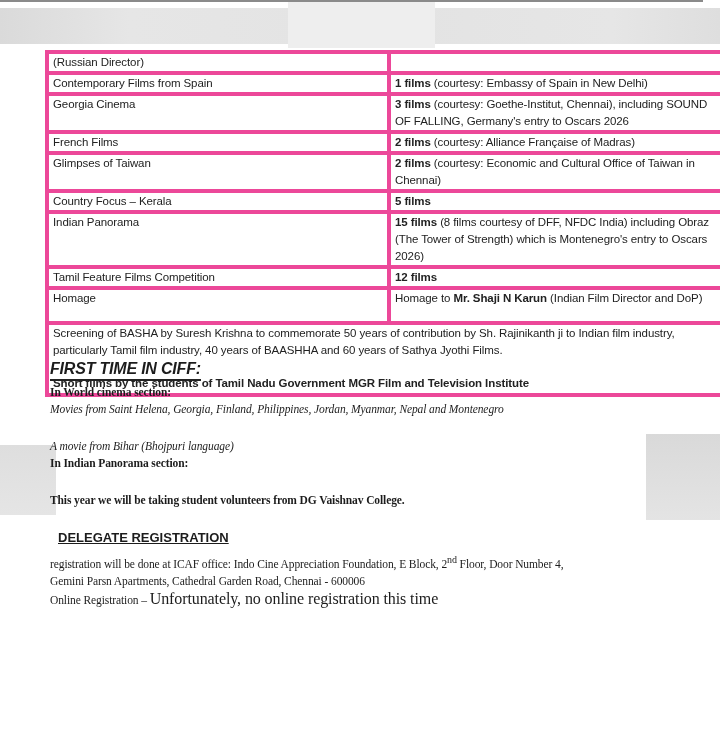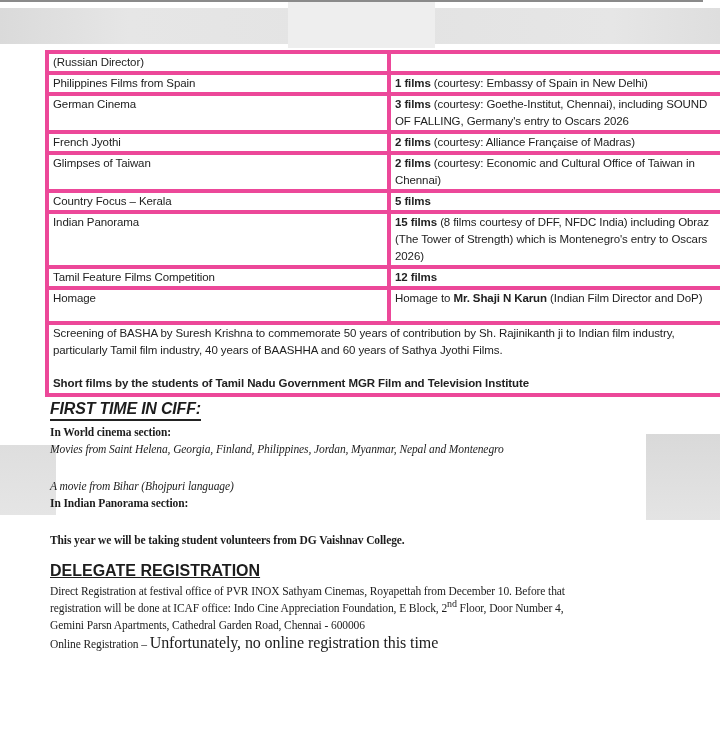--- a/index.html
+++ b/index.html
@@ -29,32 +29,32 @@
     overflow:hidden;
   }
   .doc-table td.lc{width:330px;}
   .doc-table td.rc{width:330px;}
   tr.h1r{height:18px;} tr.h2r{height:36px;} tr.h3r{height:53px;} tr.h2s{height:35px;}
   tr.merged-row{height:72px;}
   .b{font-weight:bold;}
   .merged-cell p{margin:0;}
   .merged-cell .gap{height:16px;}
   
-  .content{position:absolute;left:50px;top:400px;width:655px;}
+  .content{position:absolute;left:50px;top:360px;width:655px;}
   .line{font-size:11.5px;letter-spacing:-0.1px;line-height:17px;margin:0;font-family:Liberation Serif, serif;}
   .bold{font-weight:bold;}
   .ital{font-style:italic;}
   .ftc-heading{
     display:inline-block;font-size:16px;font-weight:bold;font-style:italic;
     border-bottom:2px solid #222;padding-bottom:1px;margin:0 0 3px 0;
     letter-spacing:-0.2px;
   }
   .dr-heading{
-    display:inline-block;font-size:16px;font-weight:bold;
-    text-decoration:underline;margin:0;
+    display:inline-block;font-size:13px;font-weight:bold;
+    text-decoration:underline;margin:8px;
   }
   .gap20{height:20px;} .gap13{height:13px;} .gap4{height:3px;}
   sup{font-size:10px;line-height:0;}
   .small{font-size:16px;}
 </style>
 </head>
 <body>
 
 <div class="top-line"></div>
 <div class="top-band"></div>
@@ -62,29 +62,29 @@
 <div class="left-gray-block"></div>
 <div class="right-gray-block"></div>
 
 <table class="doc-table">
   <tbody>
       <tr class="h1r">
     <td class="lc">(Russian Director)</td>
     <td class="rc"><span></span></td>
   </tr>
   <tr class="h1r">
-    <td class="lc">Philippines Films from Spain</td>
+    <td class="lc">Contemporary Films from Spain</td>
     <td class="rc"><span class="b">1 films</span><span> (courtesy: Embassy of Spain in New Delhi)</span></td>
   </tr>
   <tr class="h2r">
-    <td class="lc">German Cinema</td>
+    <td class="lc">Georgia Cinema</td>
     <td class="rc"><span class="b">3 films</span><span> (courtesy: Goethe-Institut, Chennai), including SOUND OF FALLING, Germany's entry to Oscars 2026</span></td>
   </tr>
   <tr class="h1r">
-    <td class="lc">French Jyothi</td>
+    <td class="lc">French Films</td>
     <td class="rc"><span class="b">2 films</span><span> (courtesy: Alliance Française of Madras)</span></td>
   </tr>
   <tr class="h2r">
     <td class="lc">Glimpses of Taiwan</td>
     <td class="rc"><span class="b">2 films</span><span> (courtesy: Economic and Cultural Office of Taiwan in Chennai)</span></td>
   </tr>
   <tr class="h1r">
     <td class="lc">Country Focus – Kerala</td>
     <td class="rc"><span class="b">5 films</span><span></span></td>
   </tr>
@@ -118,17 +118,16 @@
   <div class="gap20"></div>
   <p class="line ital">A movie from Bihar (Bhojpuri language)</p>
   <p class="line bold">In Indian Panorama section:</p>
 
   <div class="gap20"></div>
   <p class="line bold">This year we will be taking student volunteers from DG Vaishnav College.</p>
 
   <div class="gap13"></div>
   <div><span class="dr-heading">DELEGATE REGISTRATION</span></div>
   <div class="gap4"></div>
-  <p class="line">Direct Registration at festival office of PVR INOX Sathyam Cinemas, Royapettah from December 10. Before that</p>
   <p class="line"><span>registration will be done at ICAF office: Indo Cine Appreciation Foundation, E Block, 2</span><sup>nd</sup><span> Floor, Door Number 4,</span></p>
   <p class="line">Gemini Parsn Apartments, Cathedral Garden Road, Chennai - 600006</p>
   <p class="line"><span>Online Registration – </span><span class="small">Unfortunately, no online registration this time</span></p>
 </div>
 
 </body></html>

